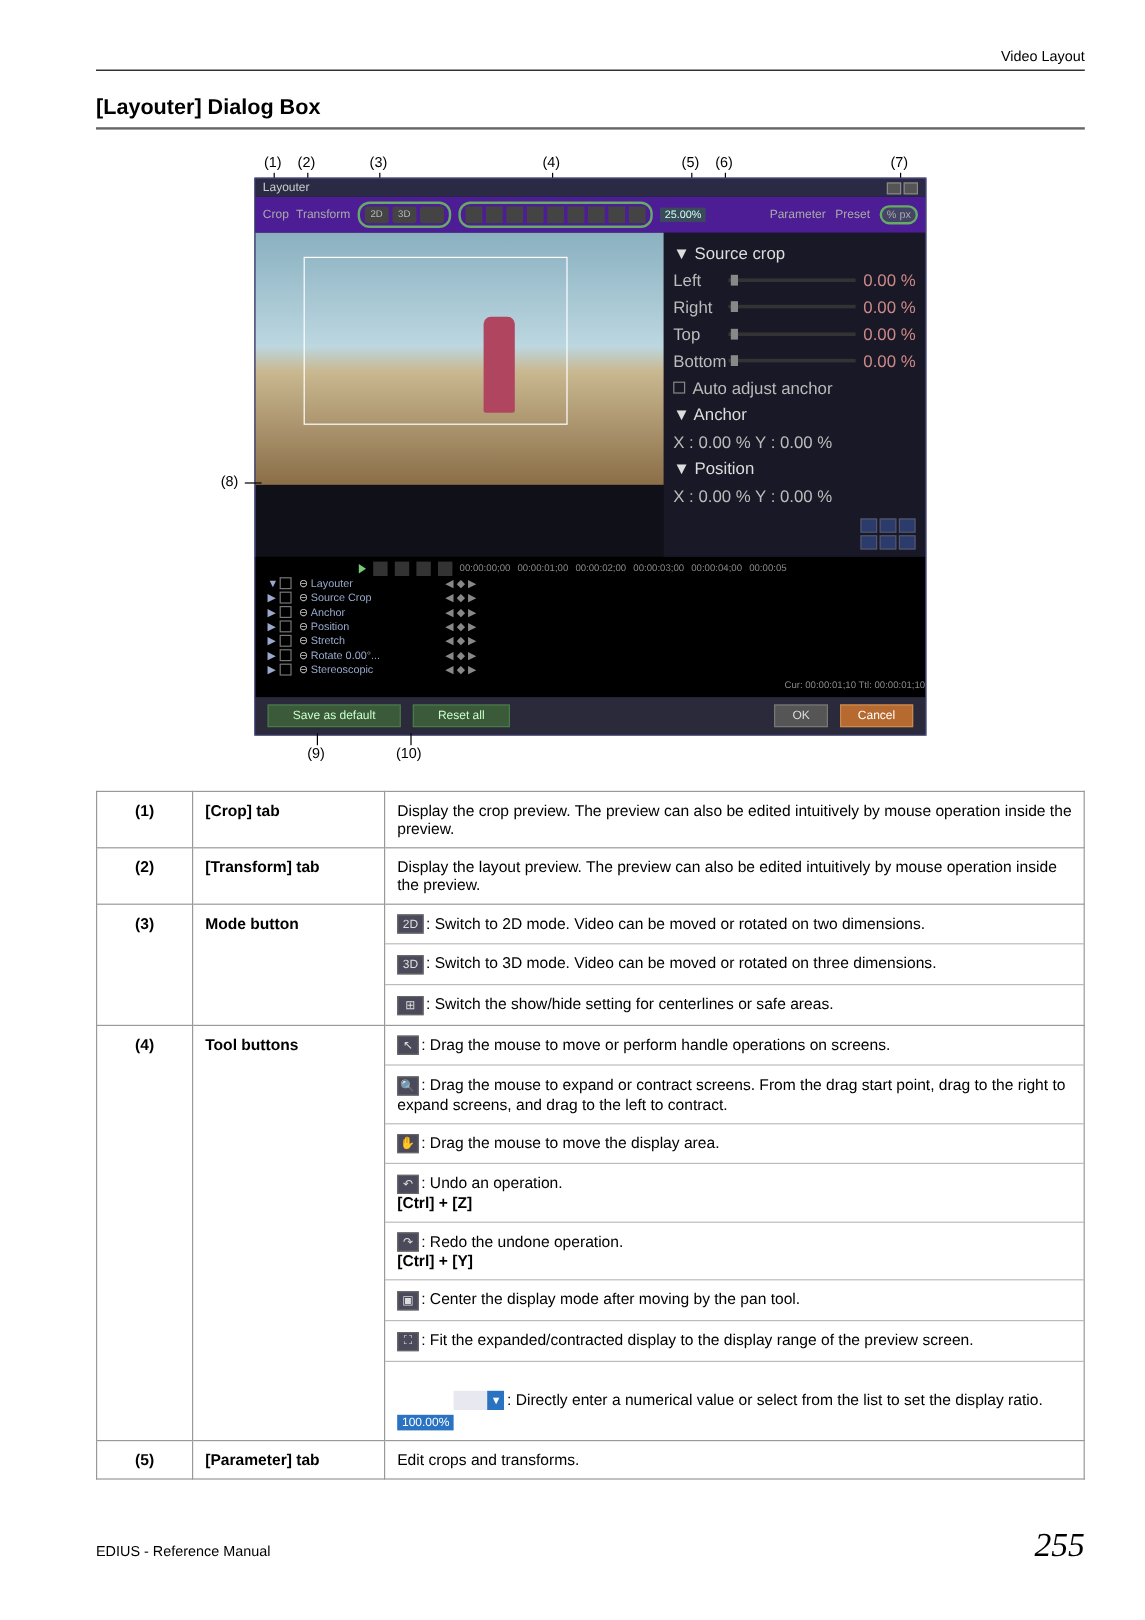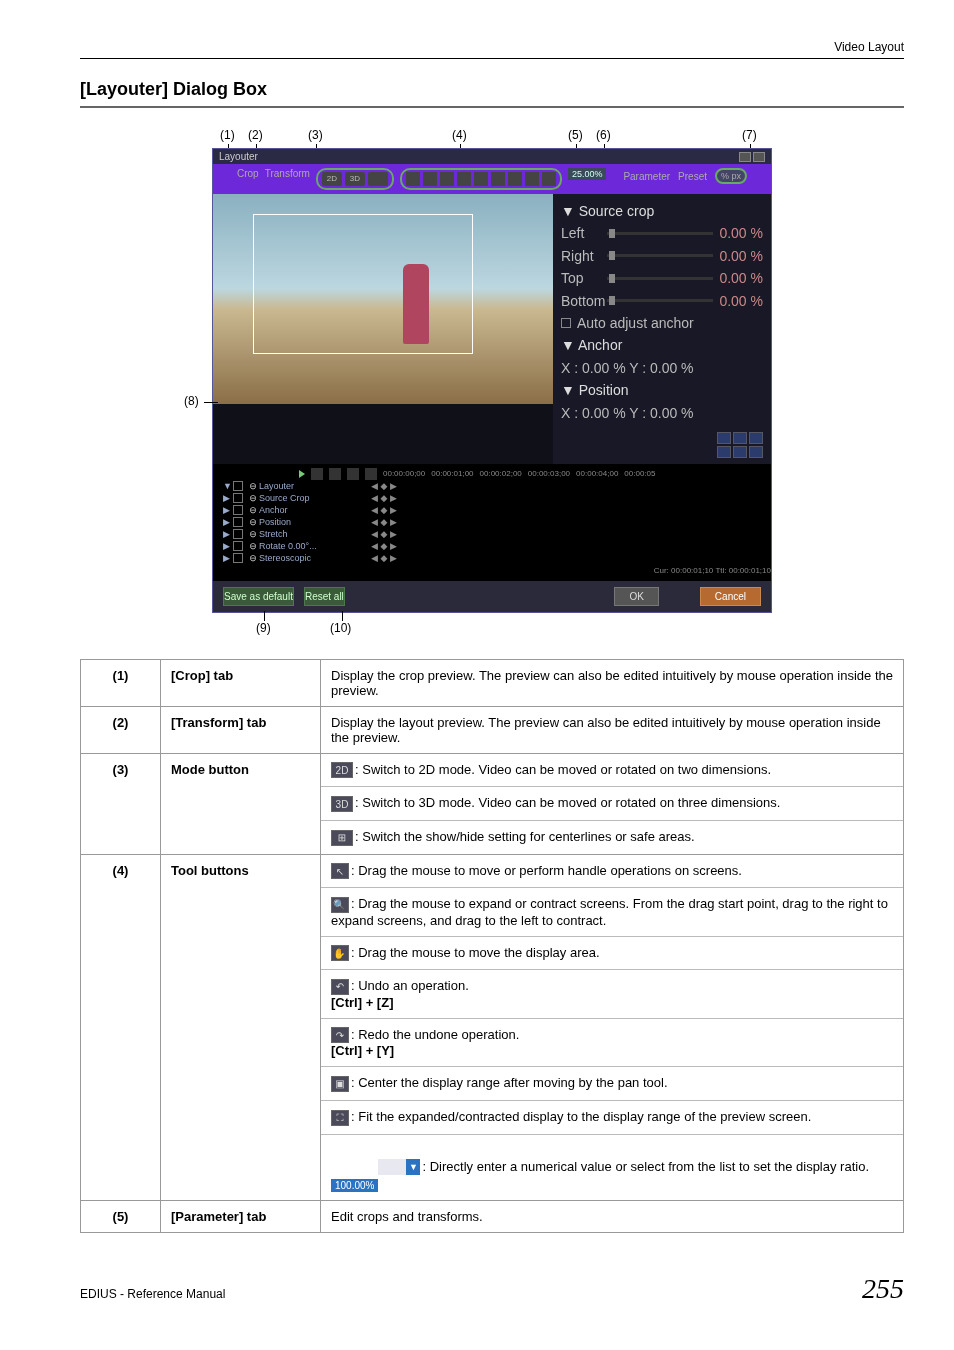--- a/index.html
+++ b/index.html
@@ -51,23 +51,23 @@
   .dialog-titlebar {
     background: #2a2a45;
     color: #ccc;
     font-size: 10px;
     padding: 2px 6px;
     display:flex; justify-content:space-between; align-items:center;
   }
   .dialog-close { display:flex; gap:2px;}
   .dialog-close div{width:12px;height:10px;background:#555;border:1px solid #888;}
   .toolbar-row {
-    background:#6d28d9;
-    padding:4px 24px;
-    display:flex; align-items:flex-start; gap:6px;
+    background:#4c1d95;
+    padding:4px 6px;
+    display:flex; align-items:center; gap:6px;
     font-size:10px; color:#ccc;
   }
   .toolbar-row .tab { color:#aaa;}
   .mode-group{ border:2px solid #6a6; border-radius:10px; padding:2px 4px; display:flex; gap:3px;}
   .mode-group div{width:20px;height:14px;background:#444;border-radius:2px;font-size:8px;color:#bbb;text-align:center;line-height:14px;}
   .tool-group{ border:2px solid #6a6; border-radius:10px; padding:2px 4px; display:flex; gap:3px;}
   .tool-group div{width:14px;height:14px;background:#444;}
   .zoom{ background:#3a4a5a; color:#cfe; padding:1px 4px; font-size:9px;}
   .spacer{flex:1;}
   .param-head{ display:flex; gap:8px; align-items:center;}
@@ -103,23 +103,23 @@
   .tl-tracks .trk{ display:flex; align-items:center; font-size:9px; color:#9ac; padding:1px 0;}
   .tl-tracks .trk .ar{width:10px;color:#9ac;}
   .tl-tracks .trk .cb{width:10px;height:10px;border:1px solid #777;margin-right:4px;}
   .tl-tracks .trk .en{width:12px;text-align:center;color:#ccc;}
   .tl-tracks .trk .nm{width:90px;}
   .tl-tracks .trk .kf{width:70px; color:#888; display:flex; gap:4px; justify-content:center;}
   .tl-cur{ font-size:8px; color:#888; padding:2px 0;text-align:right;}
   .dialog-bottom{
     background:#2a2a3a; padding:6px 10px; display:flex; align-items:center; gap:10px;
   }
-  .btn-dk{ background:#3a5a3a; color:#cfc; font-size:10px; padding:3px 0; border:1px solid #4a7a4a;}
+  .btn-dk{ background:#3a5a3a; color:#cfc; font-size:10px; padding:3px 20px; border:1px solid #4a7a4a;}
   .btn-gray{ background:#555; color:#ddd; font-size:10px; padding:3px 14px; border:1px solid #777;}
-  .btn-orange{ background:#b66a30; color:#fff; font-size:10px; padding:3px 14px; border:1px solid #c88a50;margin-left:31px;}
+  .btn-orange{ background:#b66a30; color:#fff; font-size:10px; padding:3px 14px; border:1px solid #c88a50;}
   .left-callout{ position:absolute; left:-28px; font-size:12px;}
   .left-callout .line{position:absolute;height:1px;background:#000;}
   .bottom-callouts{ height:22px; position:relative; font-size:12px;}
 
   
   table.desc { width:100%; border-collapse:collapse; }
   table.desc td { border:1px solid #999; padding:8px 10px; font-size:13px; vertical-align:top;}
   table.desc td.no{ width:80px; font-weight:bold; text-align:center;}
   table.desc td.label{ width:160px; font-weight:bold;}
   .cell-inner{ }
@@ -392,21 +392,21 @@
         </div>
         <div class="cell-row" style="padding:8px 10px">
           <span class="icon-box small"><span class="glyph">↶</span></span><span>: Undo an operation.</span><br>
           <strong class="shortcut">[Ctrl] + [Z]</strong>
         </div>
         <div class="cell-row" style="padding:8px 10px">
           <span class="icon-box small"><span class="glyph">↷</span></span><span>: Redo the undone operation.</span><br>
           <strong class="shortcut">[Ctrl] + [Y]</strong>
         </div>
         <div class="cell-row" style="padding:8px 10px">
-          <span class="icon-box small"><span class="glyph">▣</span></span><span>: Center the display range after moving by the pan tool.</span>
+          <span class="icon-box small"><span class="glyph">▣</span></span><span>: Center the display mode after moving by the pan tool.</span>
         </div>
         <div class="cell-row" style="padding:8px 10px">
           <span class="icon-box small"><span class="glyph">⛶</span></span><span>: Fit the expanded/contracted display to the display range of the preview screen.</span>
         </div>
         <div class="cell-row" style="padding:8px 10px">
           <span class="icon-zoom">
             <span class="zb">100.00%</span>
                 <span class="ze"></span>
                 <span class="zd">▼</span>
           </span><span>: Directly enter a numerical value or select from the list to set the display ratio.</span>

